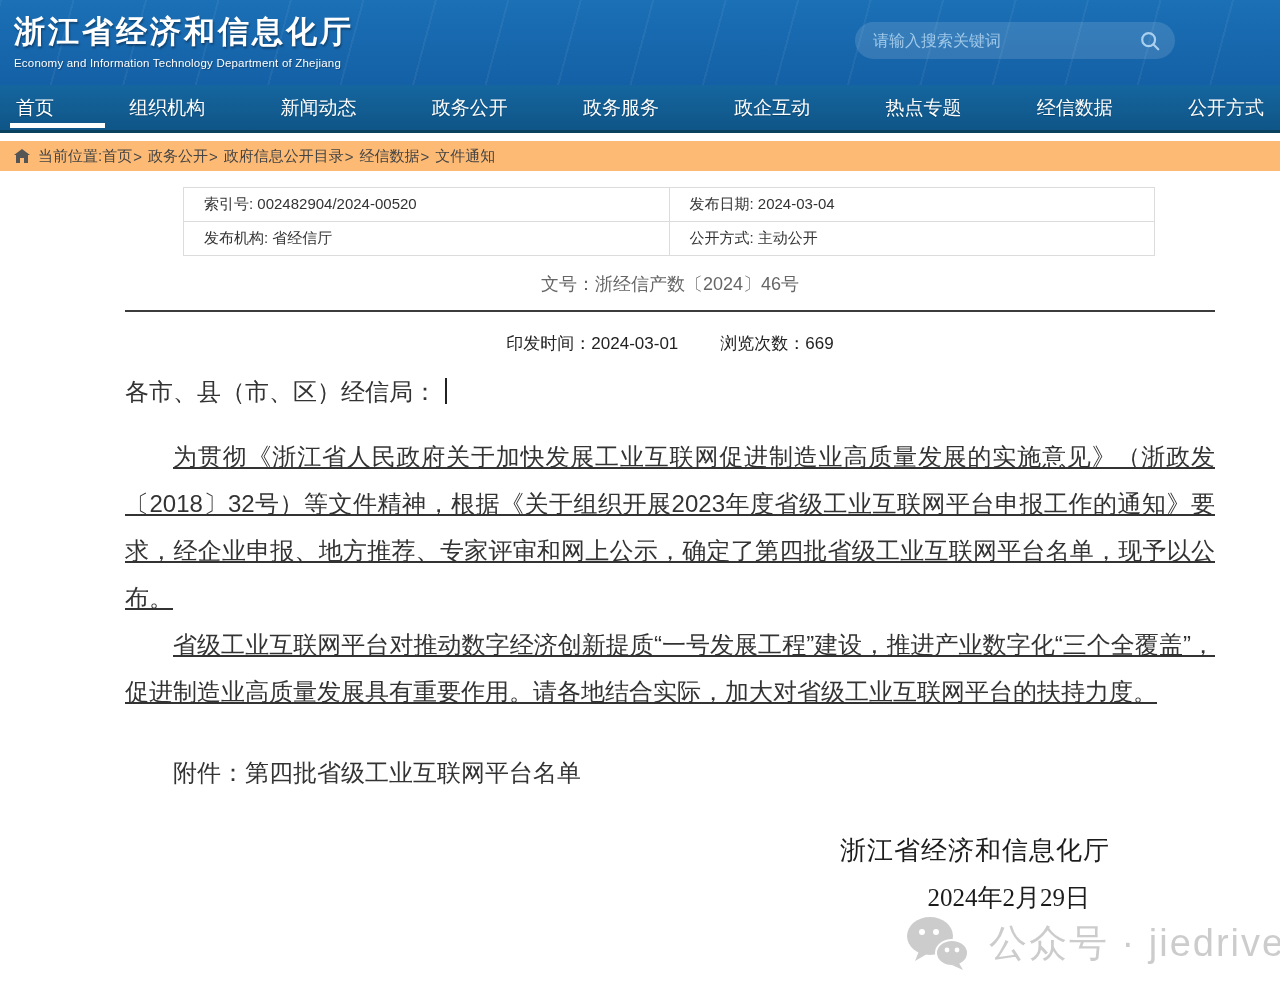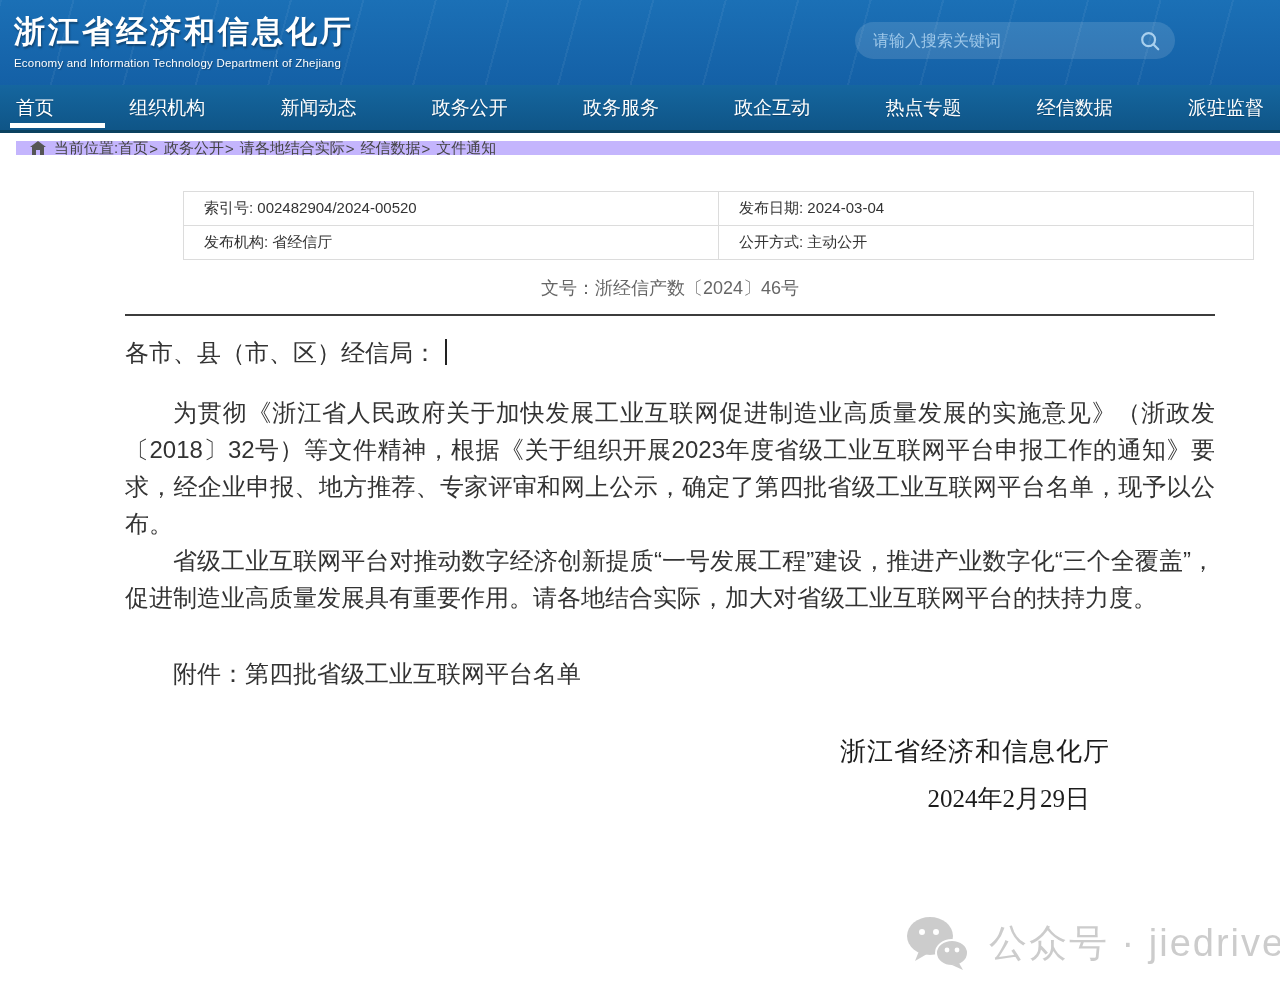--- a/index.html
+++ b/index.html
@@ -38,49 +38,49 @@
   }
   .nav-item {
     color:#fff; font-size:19px; display:flex; align-items:center;
     position:relative; cursor:pointer; padding:0 2px; text-shadow:0 1px 1px rgba(0,0,0,.25);
   }
   .nav-item.active::after {
     content:""; position:absolute; left:-4px; bottom:2px; width:95px; height:5px; background:#fff;
   }
   
   .breadcrumb-bar {
-    margin-top:8px; height:14px; background:#c4b5fd;
+    margin-top:8px; height:30px; background:#fdba74;
     display:flex; align-items:center; padding-left:14px;
-    font-size:15px; color:#444;margin-left:16px;
+    font-size:15px; color:#444;
   }
   .home-icon { width:16px; height:14px; margin-right:8px; }
   .crumb { cursor:pointer; }
   .crumb-sep { margin:0 6px 0 1px; }
   
   .content { padding-left:125px; width:1215px; position:relative; }
   table.doc-info {
-    margin:36px 0 0 58px; width:1071px;
+    margin:16px 0 0 58px; width:972px;
     border-collapse:collapse; table-layout:fixed;
   }
   table.doc-info td {
     border:1px solid #dcdcdc; height:34px; padding-left:20px;
     font-size:15px; color:#333;
   }
   .article-title {
     margin-top:33px; text-align:center;
     font-size:28px; font-weight:bold; color:#111; letter-spacing:1px;
   }
   .doc-number { margin-top:16px; text-align:center; font-size:18px; color:#666; }
   .title-rule { margin-top:14px; border:none; border-top:2px solid #3c3c3c; width:1090px; }
   .meta-line { margin-top:20px; text-align:center; font-size:17px; color:#222; }
   .meta-line .gap { display:inline-block; width:42px; }
   .doc-body { width:1090px; font-size:24px; color:#333; }
   .salutation { margin-top:20px; line-height:34px; }
   .text-cursor { display:inline-block; width:1.5px; height:26px; background:#222; margin-left:8px; vertical-align:-4px; }
-  .para { margin-top:24px; text-indent:2em; line-height:37px; text-align:justify; }
+  .para { margin-top:24px; text-indent:2em; line-height:47px; text-align:justify;text-decoration:underline; }
   .para2 { margin-top:0; }
   .attachment { margin-top:42px; text-indent:2em; }
   .attachment-link { cursor:pointer; }
   
   .signature-block { position:relative; z-index:2; margin-top:44px; text-align:right; font-family:"Liberation Serif", serif; color:#1c1c1c; }
   .signature-org { padding-right:105px; font-size:26px; letter-spacing:1px; }
   .signature-date { padding-right:125px; font-size:25px; margin-top:13px; }
   .watermark {
     position:absolute; left:905px; top:915px; z-index:1;
     display:flex; align-items:center; gap:20px;
@@ -107,33 +107,33 @@
 
 <nav class="main-nav">
   <div class="nav-item active">首页</div>
   <div class="nav-item">组织机构</div>
   <div class="nav-item">新闻动态</div>
   <div class="nav-item">政务公开</div>
   <div class="nav-item">政务服务</div>
   <div class="nav-item">政企互动</div>
   <div class="nav-item">热点专题</div>
   <div class="nav-item">经信数据</div>
-  <div class="nav-item">派驻监督</div>
+  <div class="nav-item">公开方式</div>
 </nav>
 
 <div class="breadcrumb-bar">
   <svg class="home-icon" viewBox="0 0 16 14">
     <path d="M8 0 L16 6 L14 6 L14 14 L10 14 L10 9 L6 9 L6 14 L2 14 L2 6 L0 6 Z" fill="#555"></path>
   </svg>
   <span>当前位置:</span>
     <span class="crumb">首页</span>
     <span class="crumb-sep">&gt;</span>
     <span class="crumb">政务公开</span>
     <span class="crumb-sep">&gt;</span>
-    <span class="crumb">请各地结合实际</span>
+    <span class="crumb">政府信息公开目录</span>
     <span class="crumb-sep">&gt;</span>
     <span class="crumb">经信数据</span>
     <span class="crumb-sep">&gt;</span>
     <span class="crumb">文件通知</span>
 </div>
 
 <main class="content">
 
   <table class="doc-info">
     <tbody>
@@ -160,20 +160,23 @@
   </tbody>
     </table>
 
 
   <div class="doc-number">
     <span>文号：</span><span>浙经信产数〔2024〕46号</span>
   </div>
 
   <hr class="title-rule">
 
+  <div class="meta-line">
+    <span>印发时间：</span><span>2024-03-01</span><span class="gap"></span><span>浏览次数：</span><span>669</span>
+  </div>
 
   <div class="doc-body">
     <div class="salutation">
       <span>各市、县（市、区）经信局：</span><span class="text-cursor"></span>
     </div>
     <p class="para">为贯彻《浙江省人民政府关于加快发展工业互联网促进制造业高质量发展的实施意见》（浙政发〔2018〕32号）等文件精神，根据《关于组织开展2023年度省级工业互联网平台申报工作的通知》要求，经企业申报、地方推荐、专家评审和网上公示，确定了第四批省级工业互联网平台名单，现予以公布。</p>
     <p class="para para2">省级工业互联网平台对推动数字经济创新提质“一号发展工程”建设，推进产业数字化“三个全覆盖”，促进制造业高质量发展具有重要作用。请各地结合实际，加大对省级工业互联网平台的扶持力度。</p>
     <div class="attachment">
       <span>附件：</span><span class="attachment-link">第四批省级工业互联网平台名单</span>
     </div>

